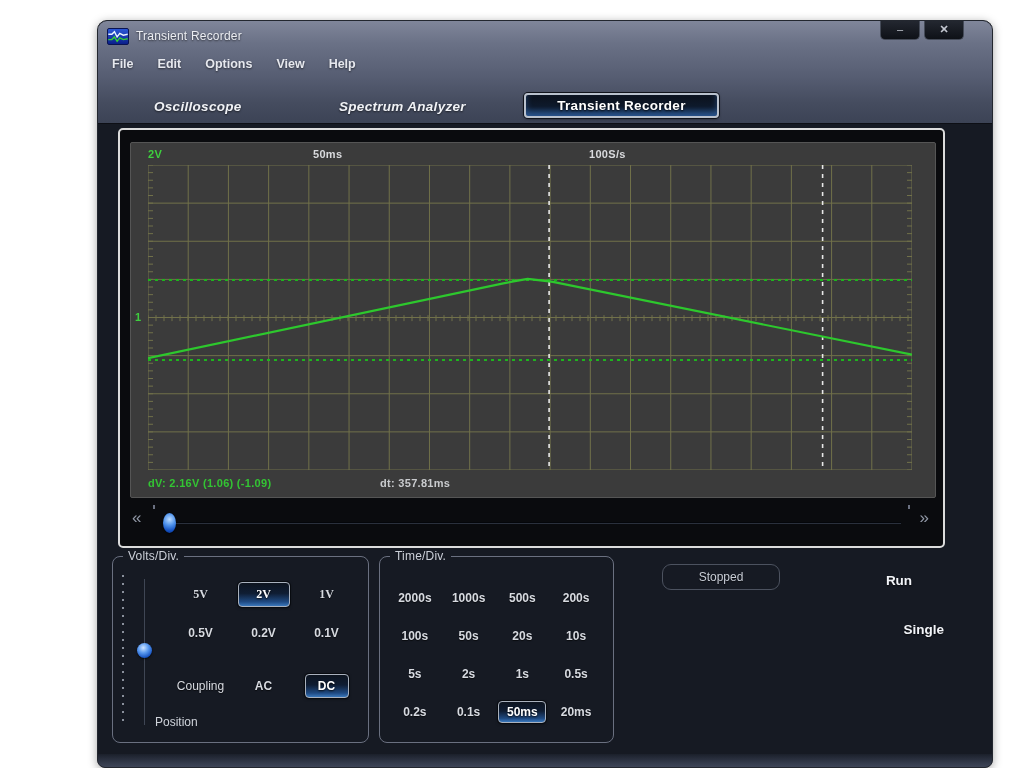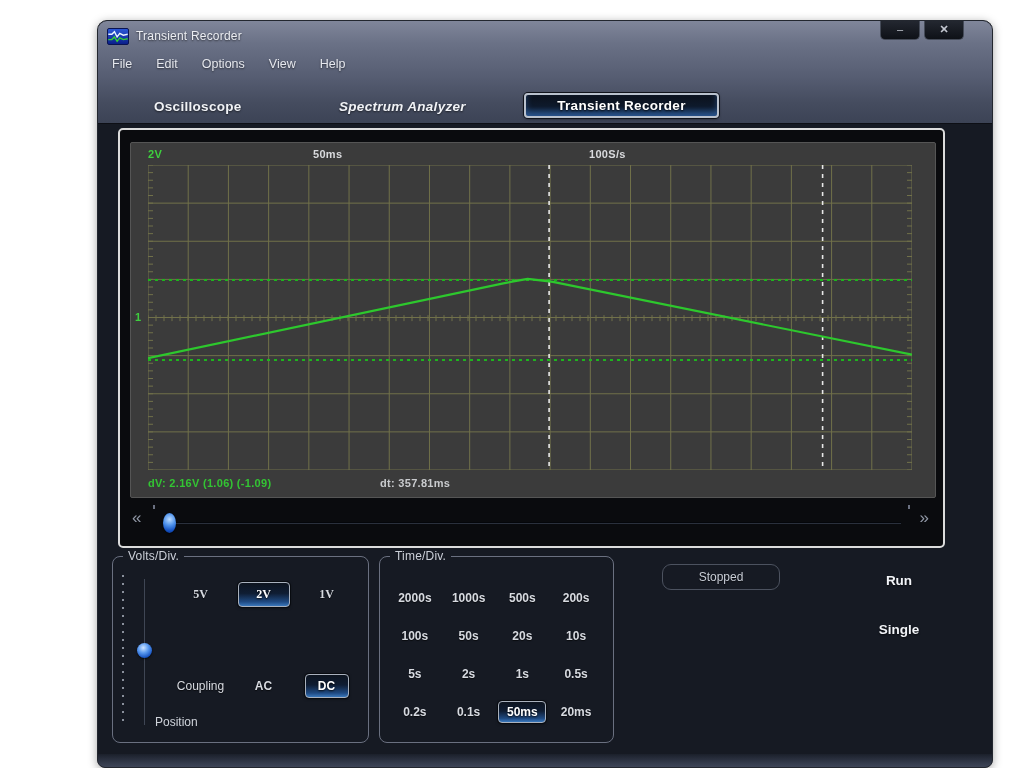--- a/index.html
+++ b/index.html
@@ -32,26 +32,26 @@
   .win-btn {
     position:absolute; top:0; height:19px; width:40px;
     background:linear-gradient(180deg,#232730 0%, #0e1117 100%);
     border:1px solid #454b58; border-top:none; border-radius:0 0 5px 5px;
     color:#c3c7d0; font-size:11px; line-height:17px; text-align:center; cursor:default;
   }
   .win-btn.min { right:72px; }
   .win-btn.close { right:28px; font-weight:bold; }
 
   .menubar { position:absolute; left:14px; top:36px; display:flex; gap:24px; }
-  .menu-item { color:#e6e8ee; font-size:12.5px; text-shadow:0 1px 2px rgba(0,0,0,.55); cursor:default; }
+  .menu-item { color:#e6e8ee; font-size:12.5px; text-shadow:0 1px 2px rgba(0,0,0,.55); cursor:default;font-weight:bold; }
 
   .tabbar { position:absolute; left:0; top:68px; right:0; height:34px; }
   .tab-label { position:absolute; top:10px; color:#f0f2f6; font-size:13.5px; font-weight:bold;
     text-shadow:0 1px 2px rgba(0,0,0,.6); letter-spacing:.3px; cursor:default; }
-  .tab-osc { left:56px; }
+  .tab-osc { left:56px;font-style:italic; }
   .tab-spec { left:241px;font-style:italic; }
   .tab-active {
     position:absolute; left:426px; top:4px; width:195px; height:25px;
     background:linear-gradient(180deg,#0b111c 0%, #0e1a2c 55%, #1c3a61 85%, #2c5档 100%);
     background:linear-gradient(180deg,#0b111c 0%, #0e1a2c 55%, #1c3a61 100%);
     border:2px solid #b9c1cd; border-radius:4px;
     box-shadow:0 0 0 1px #10131b, 0 1px 3px rgba(0,0,0,.5), inset 0 -4px 6px rgba(60,120,200,.45);
     color:#ffffff; font-size:13.5px; font-weight:bold; text-align:center; line-height:21px;
     text-shadow:0 1px 2px rgba(0,0,0,.8); letter-spacing:.3px; cursor:default;
   }
@@ -121,21 +121,21 @@
     box-shadow:0 1px 2px rgba(0,0,0,.7); cursor:default; }
 
   .t-grid { position:absolute; left:8px; right:10px; top:22px; display:grid;
     grid-template-columns:repeat(4,1fr); grid-auto-rows:38px; justify-items:center; align-items:center; }
 
   .status-box { position:absolute; left:564px; top:543px; width:118px; height:26px;
     border:1px solid #4c525f; border-radius:9px; color:#c7ccd5; font-size:12px;
     text-align:center; line-height:24px; text-shadow:0 1px 1px rgba(0,0,0,.6); }
   .run-btn { position:absolute; left:756px; top:552px; width:90px; text-align:center;
     color:#f2f4f8; font-size:13.5px; font-weight:bold; text-shadow:0 1px 2px rgba(0,0,0,.7); cursor:default; }
-  .single-btn { position:absolute; left:756px; top:601px; width:90px; text-align:center;
+  .single-btn { position:absolute; left:756px; top:601px; width:90px; text-align:right;
     color:#f2f4f8; font-size:13.5px; font-weight:bold; text-shadow:0 1px 2px rgba(0,0,0,.7); cursor:default; }
 </style>
 </head>
 <body>
 
 <div class="window">
 
   <div class="header">
     <div class="titlebar">
       <div class="app-icon">
@@ -398,20 +398,25 @@
   <div class="fieldset volts-group">
     <span class="legend">Volts/Div.</span>
     <div class="slider-ticks"></div>
     <div class="slider-track"></div>
     <div class="slider-thumb"></div>
     <div class="v-row v-row1">
       <span class="opt">5V</span>
       <span class="sel-btn">2V</span>
       <span class="opt">1V</span>
     </div>
+    <div class="v-row v-row2">
+      <span class="opt">0.5V</span>
+      <span class="opt">0.2V</span>
+      <span class="opt">0.1V</span>
+    </div>
     <div class="v-row v-row3">
       <span class="opt" style="font-weight:normal">Coupling</span>
       <span class="opt">AC</span>
       <span class="sel-btn" style="min-width:44px">DC</span>
     </div>
     <span class="position-label">Position</span>
   </div>
 
   <div class="fieldset time-group">
     <span class="legend">Time/Div.</span>

